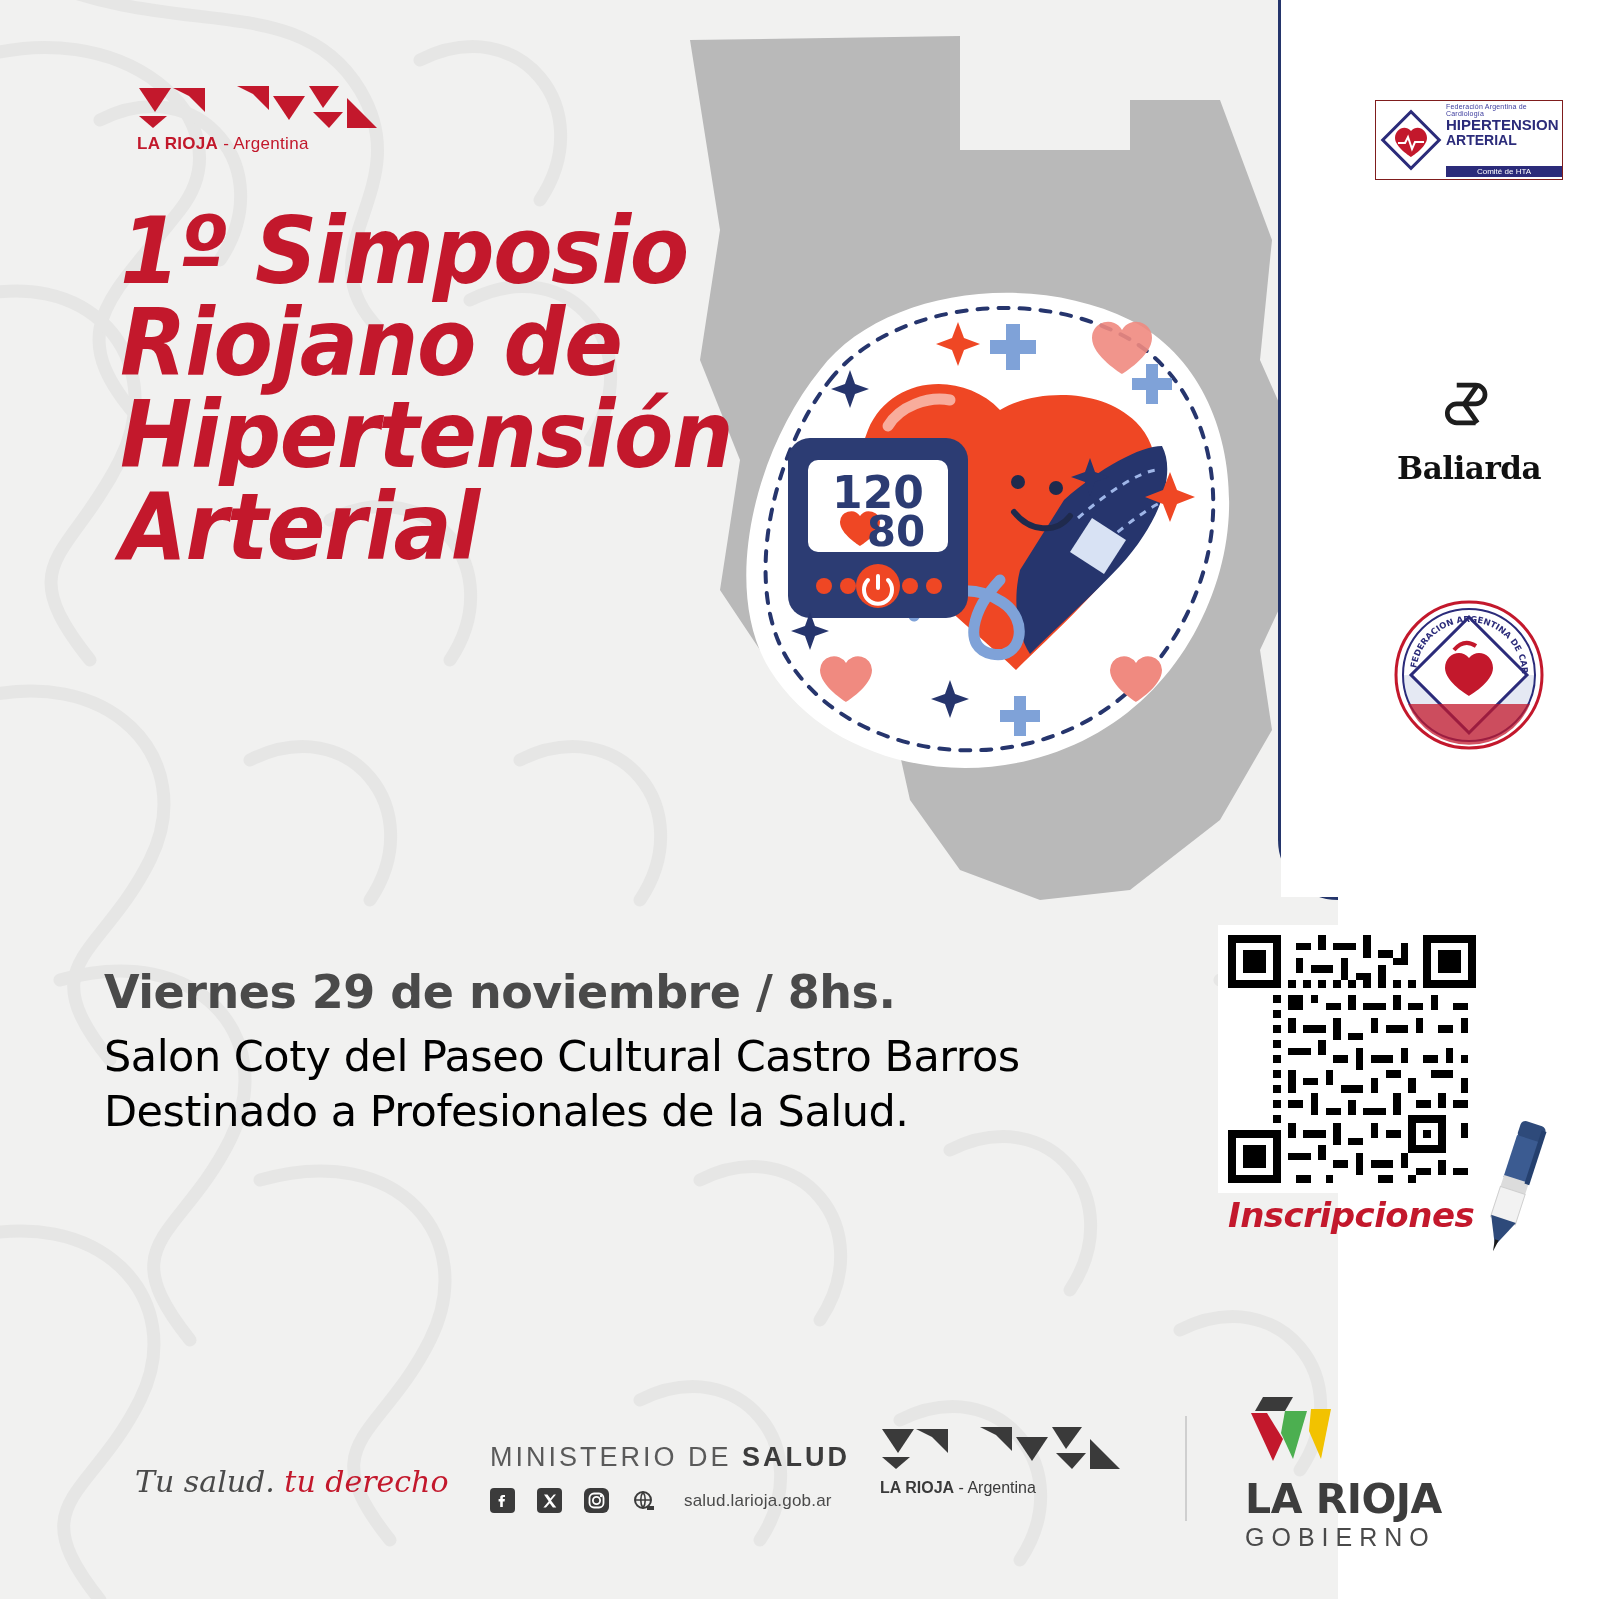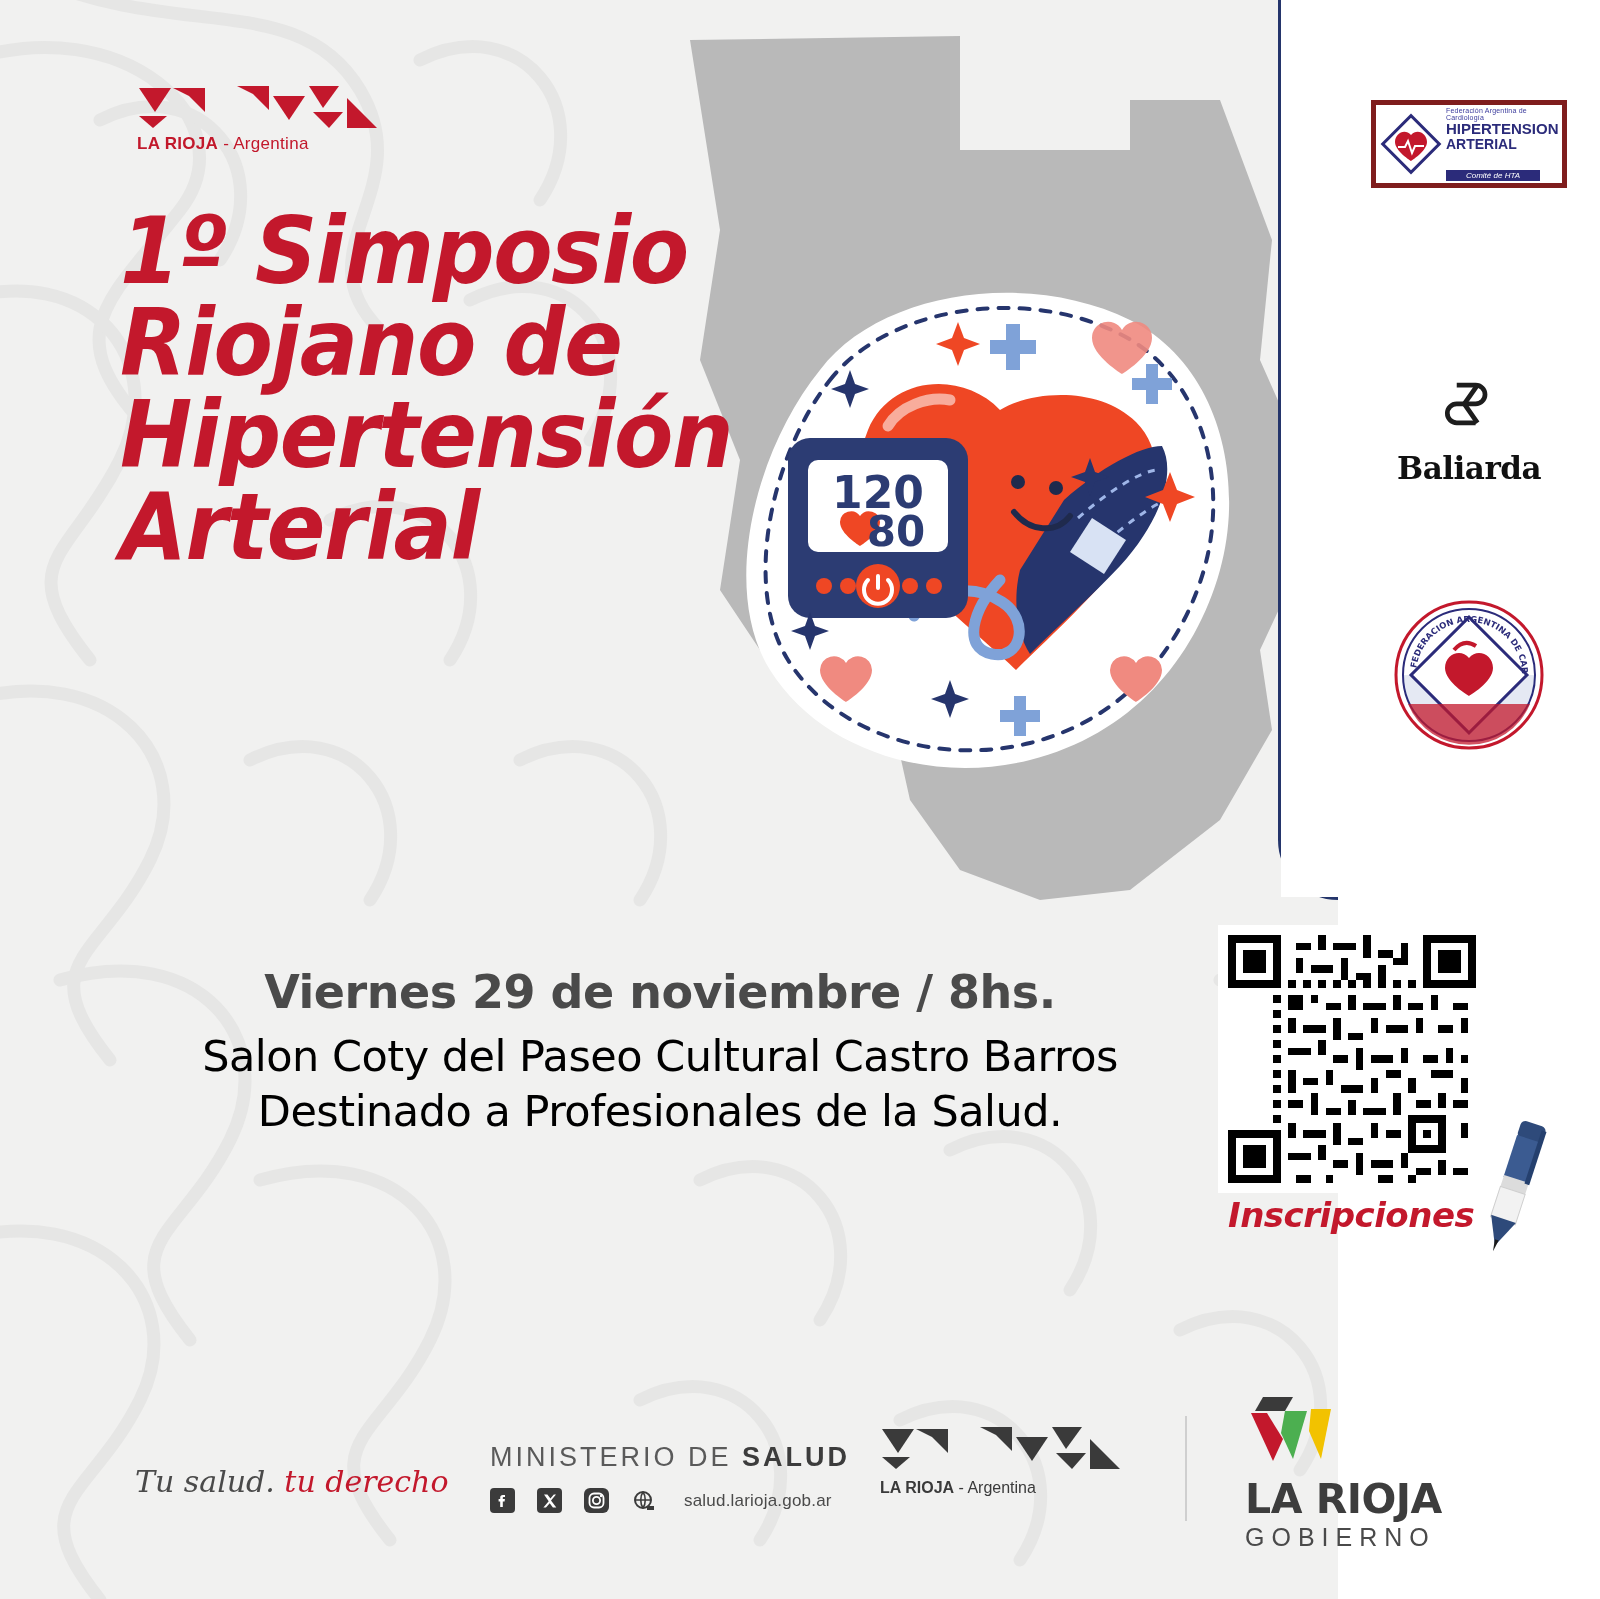--- a/index.html
+++ b/index.html
@@ -62,46 +62,46 @@
     letter-spacing:-1.5px;
     transform:scaleX(0.93);
     transform-origin:left top;
   }
   .title span{display:block;white-space:nowrap;}
 
   
   .illus{position:absolute;left:700px;top:250px;width:560px;height:560px;}
 
   
-  .info{position:absolute;left:120px;top:965px;width:1080px;color:#4b4b4b;text-align:center;}
+  .info{position:absolute;left:104px;top:965px;width:1080px;color:#4b4b4b;}
   .info .line1{
     font-family:"DejaVu Sans", sans-serif;
     font-size:46px;font-weight:700;color:#4a4a4a;margin-bottom:10px;letter-spacing:-0.5px;
   }
   .info .line2,.info .line3{
     font-family:"DejaVu Sans", sans-serif;
     font-size:43px;font-weight:400;color:#000000;line-height:1.28;letter-spacing:-0.5px;
   }
 
   
   .sponsor{position:absolute;right:0;width:262px;text-align:center;}
   #sponsor-hta{top:100px;}
   #sponsor-baliarda{top:370px;}
   #sponsor-fac{top:600px;}
 
   .hta-box{
     width:186px;height:78px;margin:0 auto;display:flex;align-items:center;
-    border:5px solid #7f1d1d;background:#fff;
+    border:1px solid #7f1d1d;background:#fff;
   }
   .hta-left{width:62px;height:62px;margin-left:4px;position:relative;}
   .hta-right{flex:1;text-align:left;padding-left:4px;}
   .hta-t1{font-size:7px;color:#3a3a9c;letter-spacing:.2px;}
   .hta-t2{font-size:15px;font-weight:700;color:#2b2b7a;line-height:1.02;}
   .hta-t3{font-size:14px;font-weight:700;color:#2b2b7a;line-height:1.02;}
-  .hta-bar{background:#2b2b7a;color:#fff;font-size:8px;margin-top:19px;padding:1px 1px;text-align:center;width:92px;font-style:italic;}
+  .hta-bar{background:#2b2b7a;color:#fff;font-size:8px;margin-top:19px;padding:1px 12px;text-align:center;width:92px;}
 
   .baliarda-name{
     font-family:"DejaVu Serif", serif;
     font-size:31px;font-weight:700;color:#111;margin-top:10px;letter-spacing:-0.5px;
   }
 
   .fac-seal{width:150px;height:150px;margin:0 auto;position:relative;}
 
   
   .qr-wrap{position:absolute;left:1218px;top:925px;width:268px;height:268px;background:#fff;padding:10px;box-sizing:border-box;}

